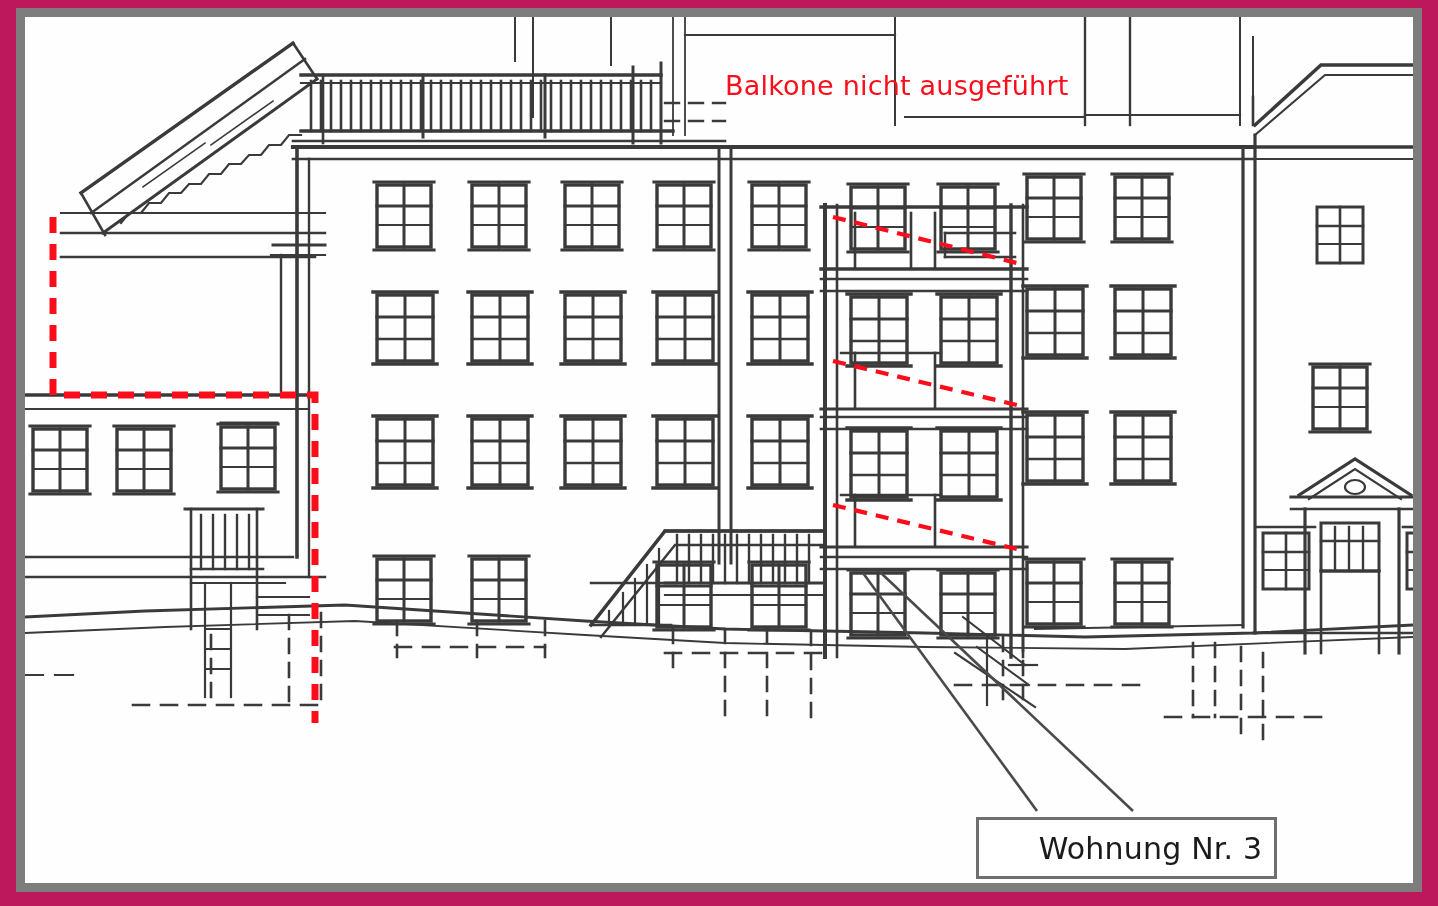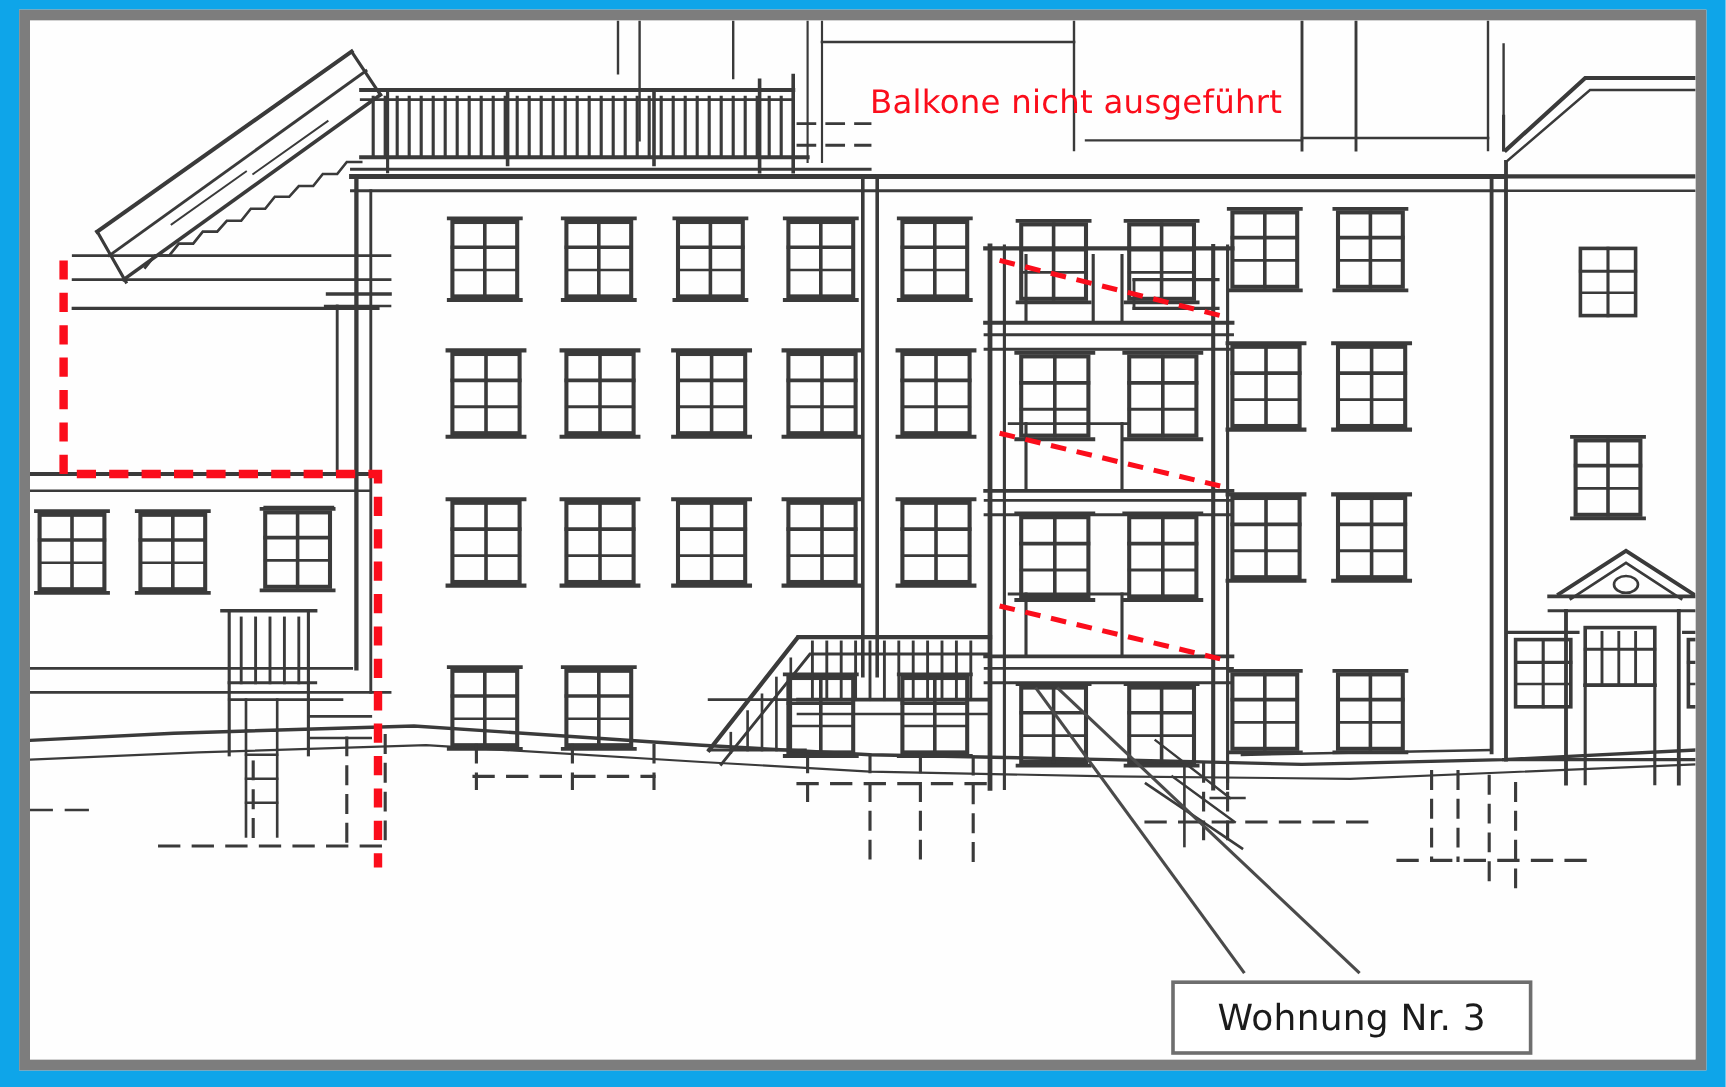--- a/index.html
+++ b/index.html
@@ -1,18 +1,18 @@
 <!DOCTYPE html>
 <html><head>
 <meta charset="utf-8">
 <style>
   html,body{margin:0;padding:0;background:#ffffff;}
   body{width:1438px;height:906px;font-family:"Liberation Sans",sans-serif;overflow:hidden;}
 
-  #page{position:relative;width:1438px;height:906px;background:#0ea5e9;}
+  #page{position:relative;width:1438px;height:906px;background:#be185d;}
 
   
   #frame{
     position:absolute;left:16px;top:8px;
     width:1406px;height:884px;
     border:9px solid #7d7d7d;
     background:#fefefe;
     box-sizing:border-box;
   }
 
@@ -52,20 +52,21 @@
     border:3px solid #6e6e6e;
     background:#ffffff;
     box-sizing:border-box;
   }
   #callout-label{
     position:absolute;left:0;top:0;width:100%;height:100%;
     display:flex;align-items:center;justify-content:center;
     font-size:30px;color:#1b1b1b;
     font-family:"DejaVu Sans",sans-serif;
     letter-spacing:.2px;
+    padding-left:24px;
   }
 </style>
 </head>
 <body>
 
 <div id="page">
   <div id="frame">
     <div id="plate">
 
       <div id="svgwrap">

